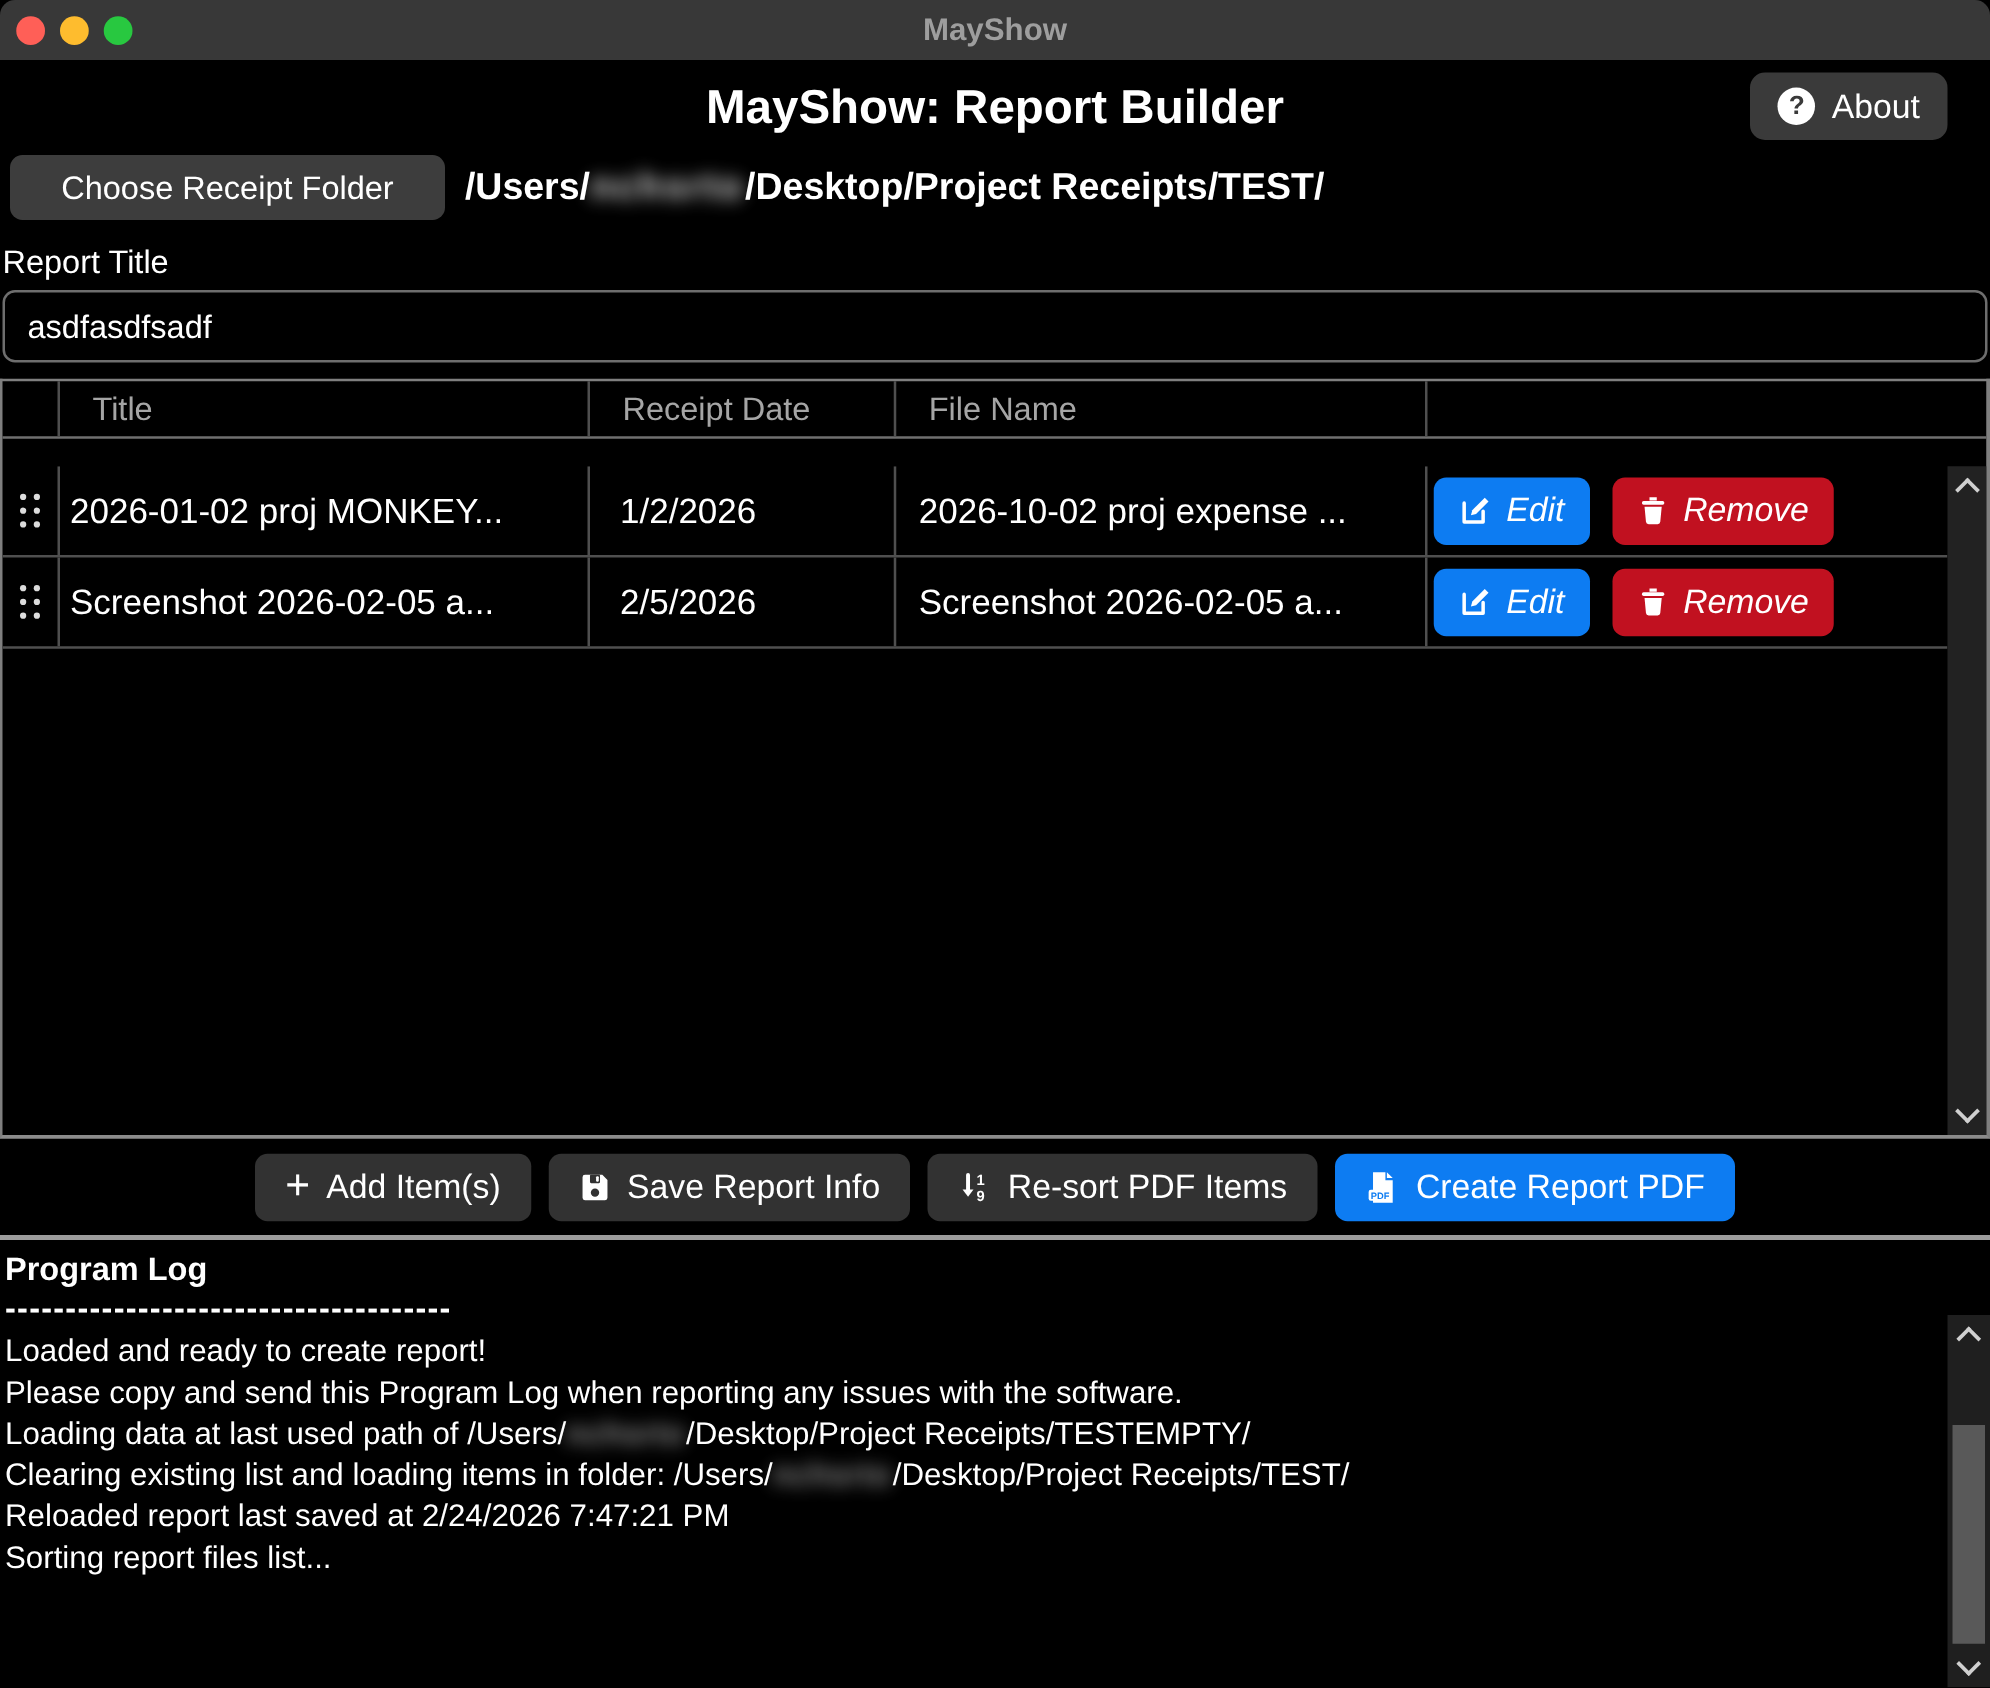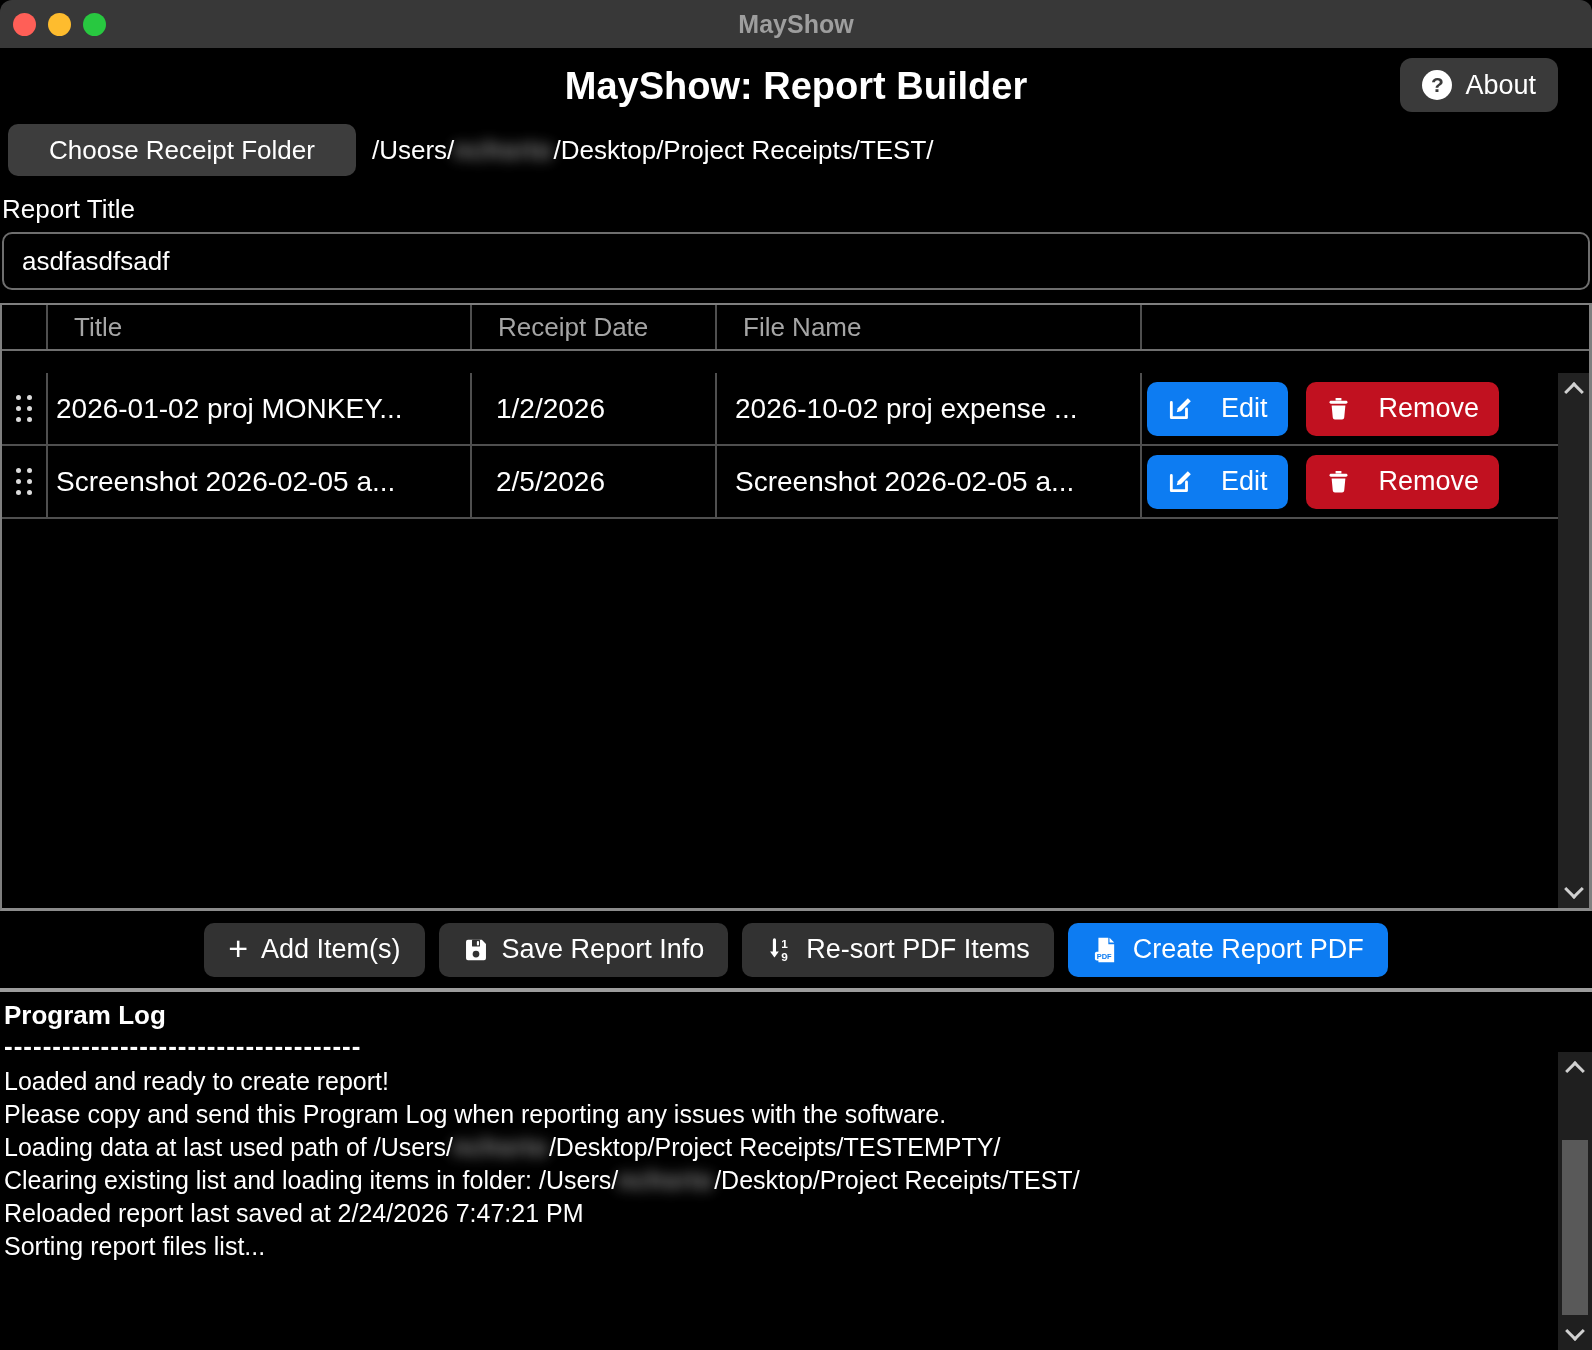--- a/index.html
+++ b/index.html
@@ -37,21 +37,21 @@
     width:30px; height:30px; border-radius:50%; background:#fff; color:#3a3a3a;
     font-weight:700; font-size:21px; display:flex; align-items:center; justify-content:center;
   }
 
   
   .folder-row { display:flex; align-items:center; gap:16px; margin:4px 0 0 8px; height:52px; }
   .choose-btn {
     height:52px; background:#3d3d3d; color:#fff; border:none; border-radius:10px;
     font-size:26px; font-family:inherit; padding:0 41px; cursor:pointer; white-space:nowrap;
   }
-  .folder-path { font-size:26px; white-space:nowrap; }
+  .folder-path { font-size:30px; white-space:nowrap;font-weight:bold; }
 
   
   .report-label { font-size:26px; margin:18px 0 8px 2px; line-height:30px; }
   .title-input {
     display:block; width:1588px; margin:0 2px; height:58px;
     background:#000; border:2px solid #6e6e6e; border-radius:10px;
     color:#fff; font-size:26px; font-family:inherit; padding:0 18px; outline:none;
   }
 
   
@@ -79,22 +79,22 @@
   .cell.bordered { border-right:2px solid #4f4f4f; }
   .title-cell { padding-left:8px; }
   .date-cell  { padding-left:24px; }
   .file-cell  { padding-left:18px; }
   .handle-cell { justify-content:center; cursor:grab; }
   .dots { display:grid; grid-template-columns:repeat(2,5px); grid-auto-rows:5px; gap:6px; }
   .dots i { width:5px; height:5px; border-radius:50%; background:#dcdcdc; }
   .actions-cell { display:flex; gap:18px; padding-left:5px; }
   .btn {
     height:54px; border:none; border-radius:10px; color:#fff;
-    font-size:27px; font-family:inherit; display:flex; align-items:center; gap:28px;
-    padding:0 20px; cursor:pointer; white-space:nowrap;
+    font-size:27px; font-family:inherit; display:flex; align-items:center; gap:12px;
+    padding:0 20px; cursor:pointer; white-space:nowrap;font-style:italic;
   }
   .btn.blue { background:#0d7cf2; }
   .btn.red  { background:#c11120; }
 
   
   .vscroll {
     position:absolute; right:0; width:31px; background:#222;
     display:flex; flex-direction:column; align-items:center; justify-content:space-between;
     padding:12px 0;
   }

